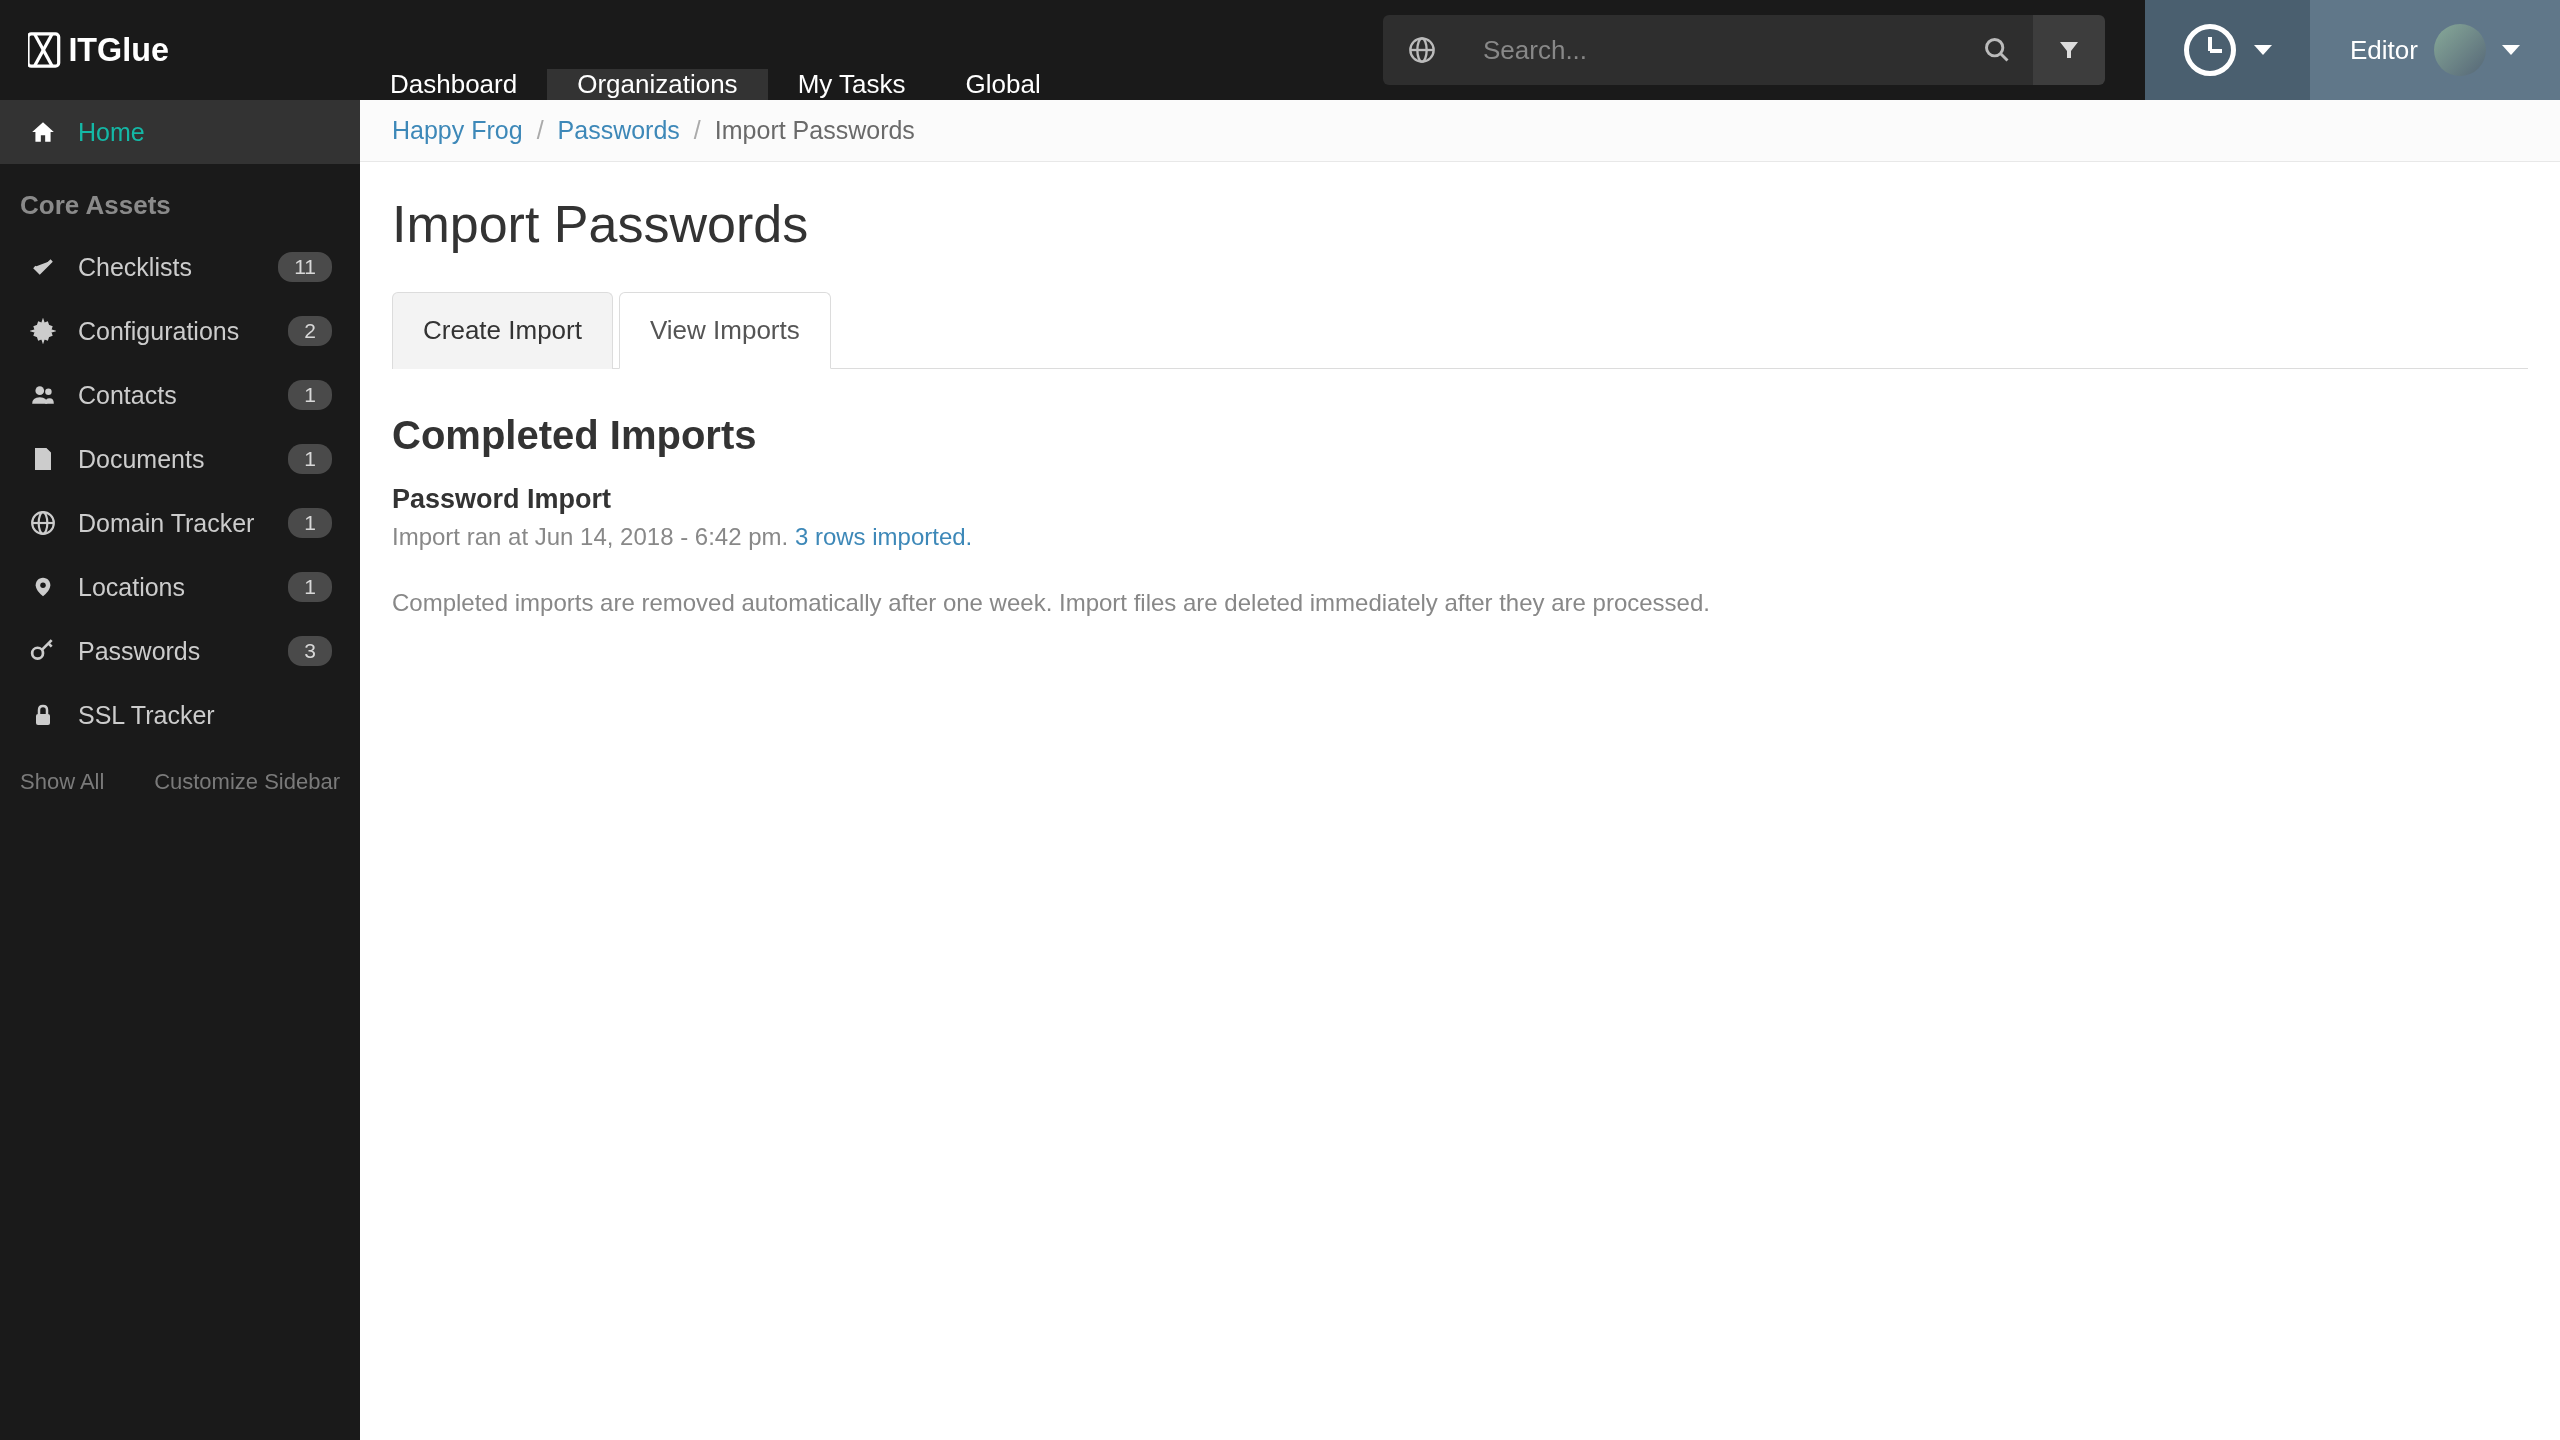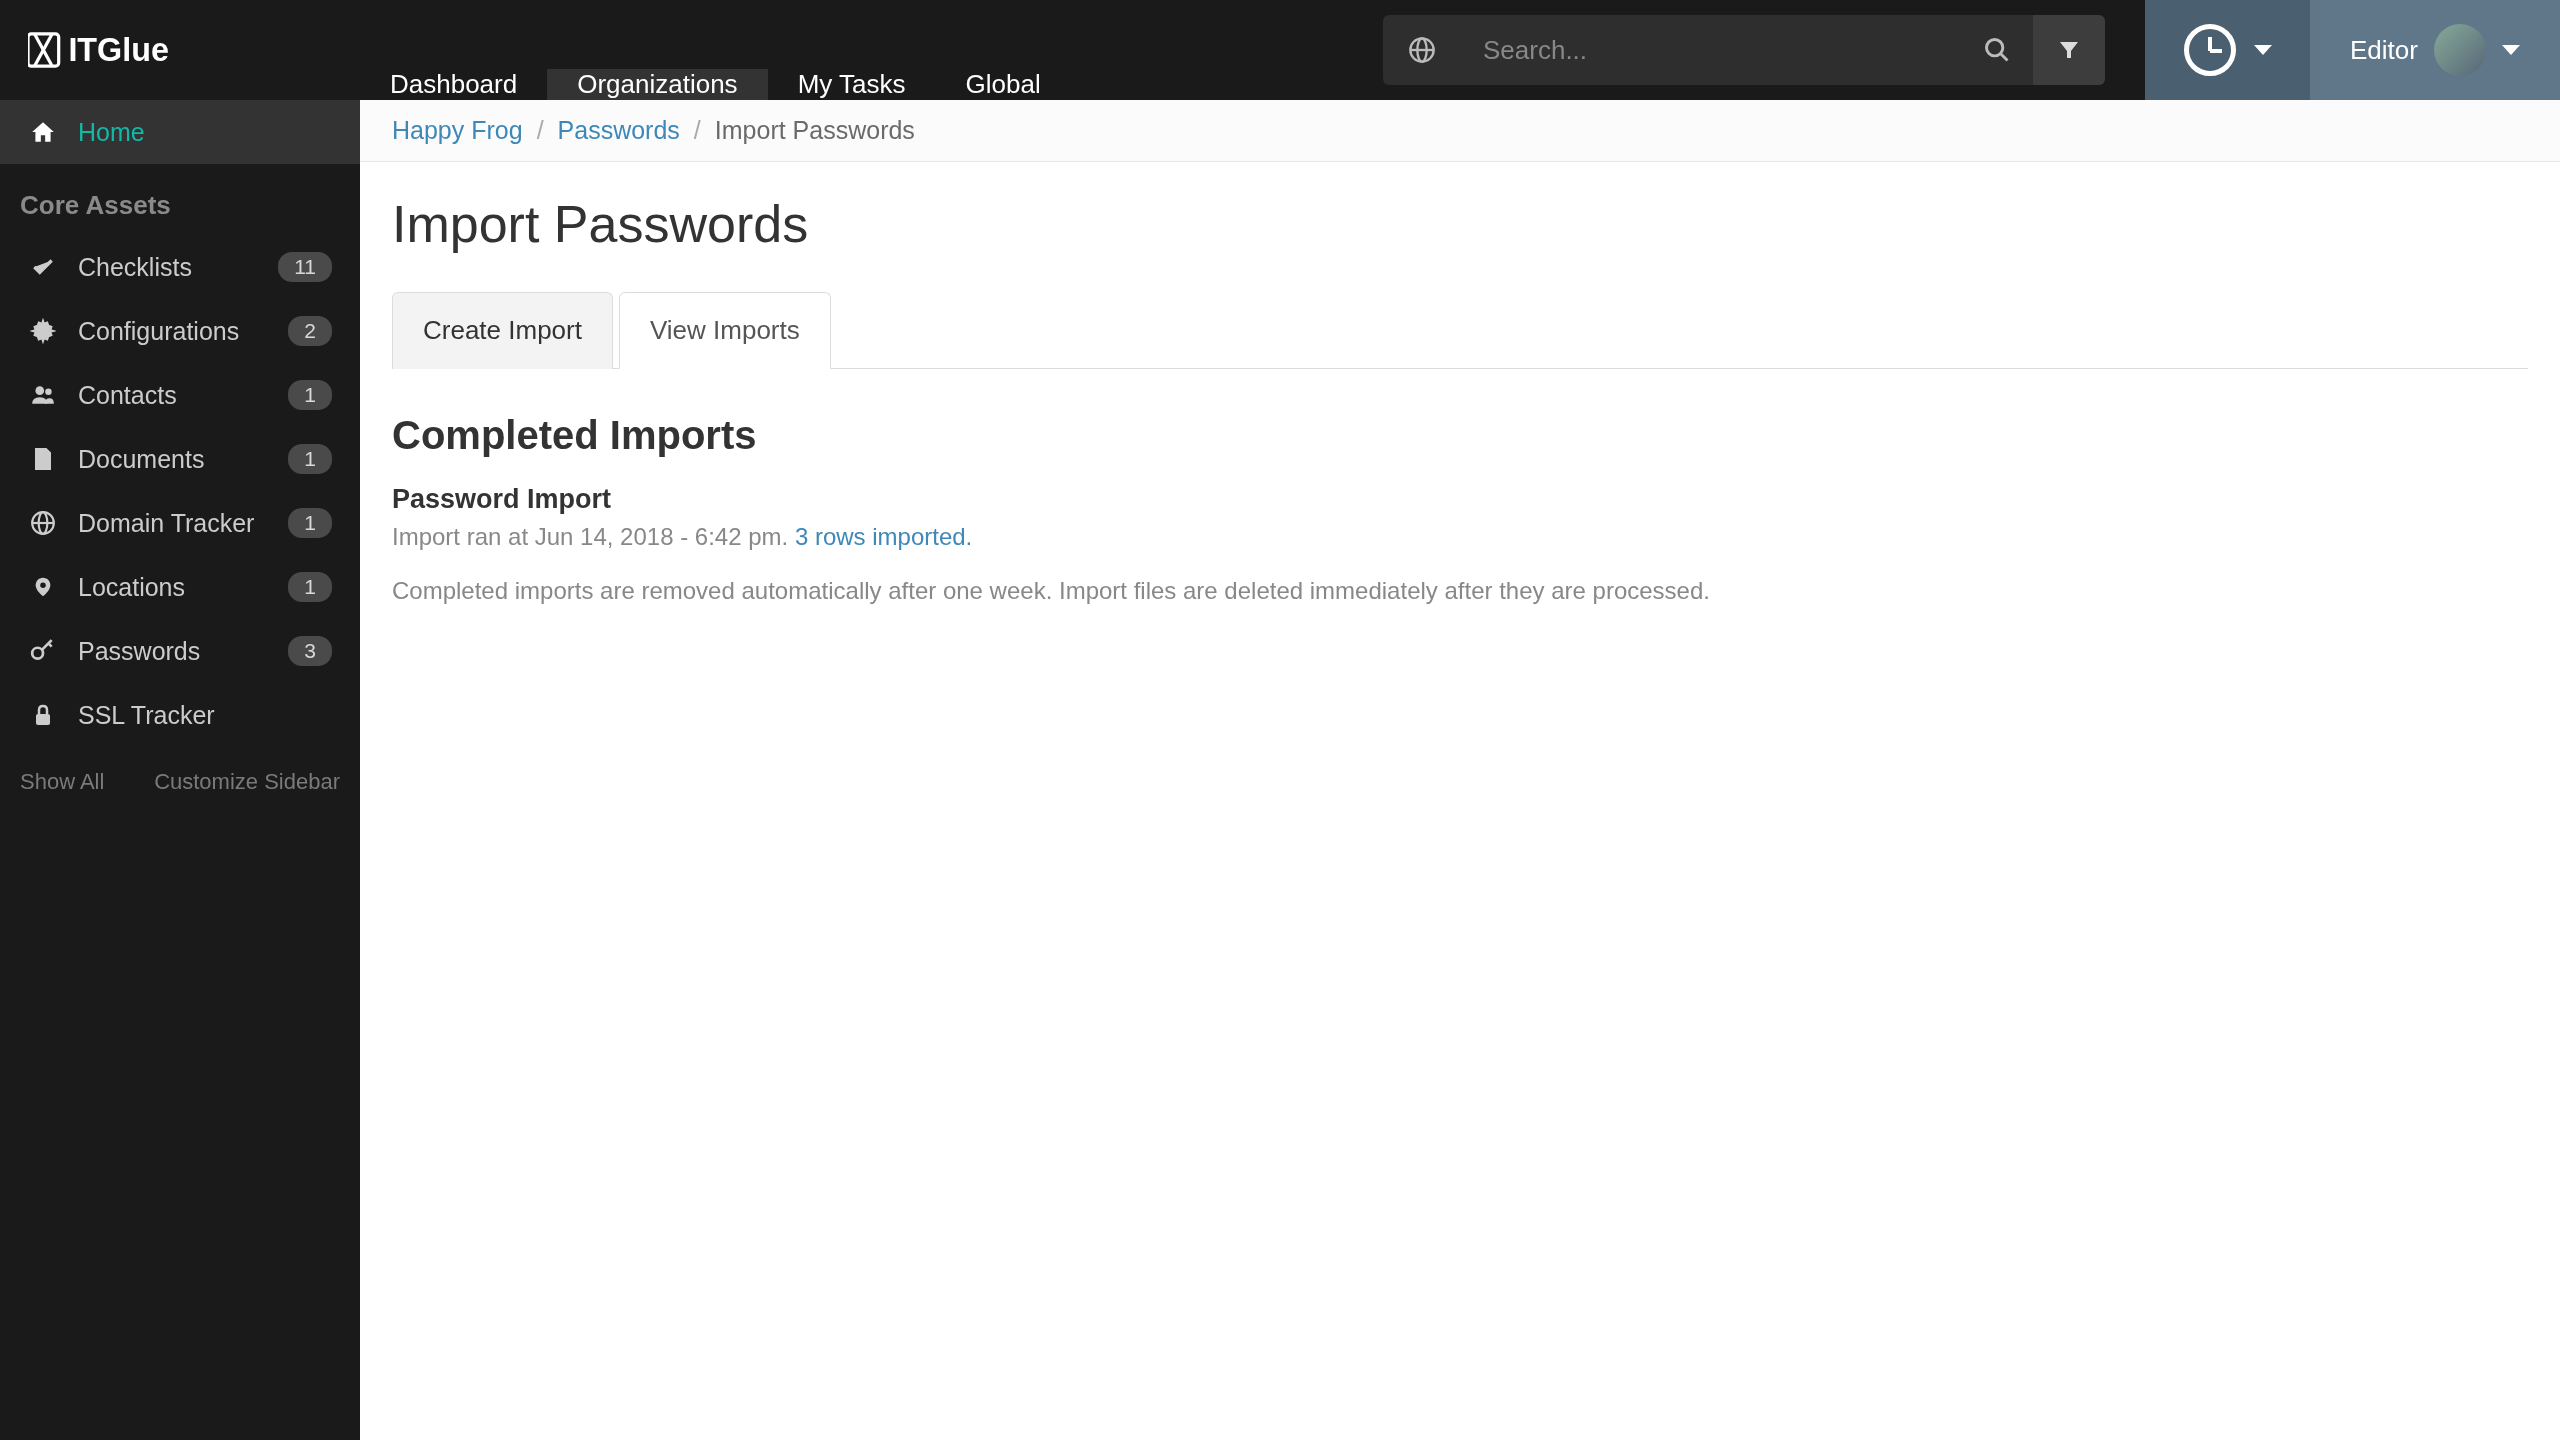--- a/index.html
+++ b/index.html
@@ -50,21 +50,21 @@
 .page { padding: 32px; }
 .page-title { font-size: 52px; font-weight: 400; margin-bottom: 30px; color: #333; }
 .tabs { display: flex; border-bottom: 1px solid #dcdcdc; }
 .tab { padding: 22px 30px; font-size: 26px; border: 1px solid #dcdcdc; border-bottom: none; cursor: pointer; border-radius: 6px 6px 0 0; position: relative; top: 1px; margin-top: 7px; }
 .tab.inactive { background: #f3f3f3; color: #333; margin-right: 6px; }
 .tab.active { background: #fff; color: #555; border-bottom: 1px solid #fff; }
 .section-title { font-size: 40px; font-weight: 700; margin: 44px 0 26px; color: #333; }
 .import-title { font-size: 27px; font-weight: 600; color: #333; margin-bottom: 8px; }
 .import-meta { font-size: 24px; color: #888; }
 .import-meta a { color: #3d88b8; text-decoration: none; }
-.note { font-size: 24px; color: #888; margin-top: 26px; }
+.note { font-size: 24px; color: #888; margin-top: 38px; }
 
 .ico { fill: #ccc; }
 .ico-w { fill: #fff; }
 </style>
 </head>
 <body>
 
 <div class="topnav">
   <div class="logo-box">
     <svg viewBox="0 0 260 48" width="210">

